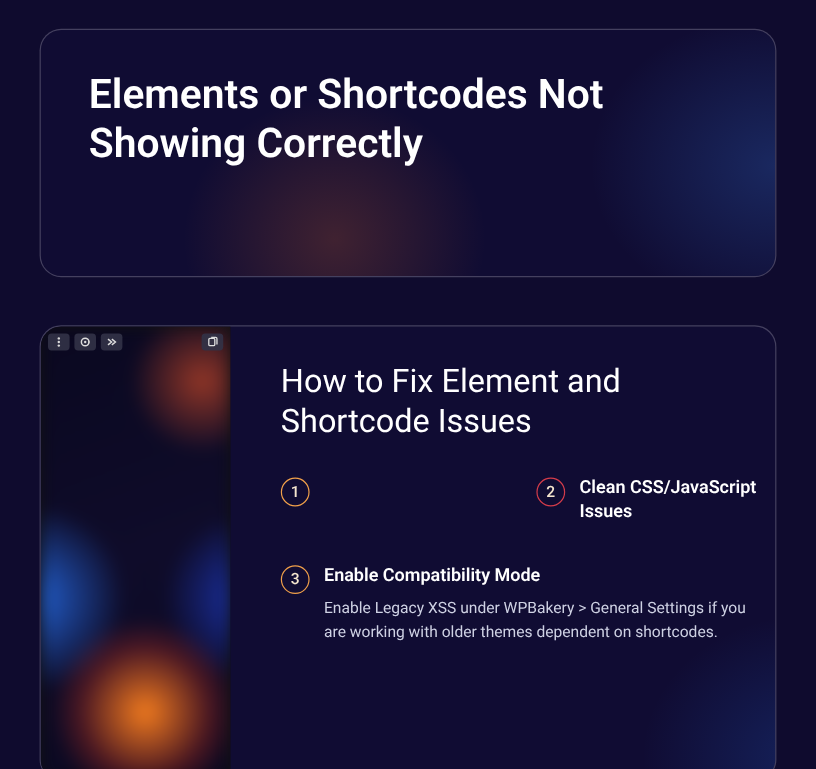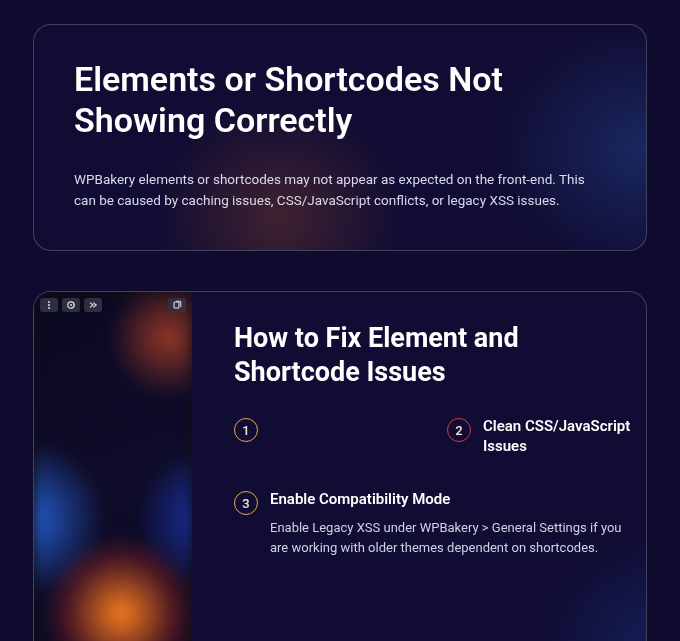--- a/index.html
+++ b/index.html
@@ -17,21 +17,21 @@
   }
   .card {
     position: relative;
     border: 1px solid rgba(255,255,255,0.22);
     border-radius: 18px;
     overflow: hidden;
     background: rgba(20,14,60,0.35);
   }
   .card1 {
     margin-top: 24px;
-    padding: 34px 40px 38px 40px;
+    padding: 34px 40px 61px 40px;
   }
   .card1::before {
     content: "";
     position: absolute;
     left: 0; top: 0; right: 0; bottom: 0;
     background:
       radial-gradient(ellipse 180px 170px at 40% 85%, rgba(255,120,40,0.20), transparent 70%),
       radial-gradient(ellipse 220px 180px at 100% 55%, rgba(60,140,255,0.22), transparent 70%);
     pointer-events: none;
   }
@@ -103,21 +103,21 @@
   }
   .content2::before {
     content: "";
     position: absolute; left: 0; top: 0; right: 0; bottom: 0;
     background:
       radial-gradient(ellipse 200px 170px at 100% 95%, rgba(40,120,255,0.20), transparent 70%);
     pointer-events: none;
   }
   .title2 {
     font-size: 27px;
-    font-weight: 700;
+    font-weight: 400;
     line-height: 1.25;
     margin-bottom: 28px;
     max-width: 380px;
     position: relative;
   }
   .row {
     display: flex;
     gap: 28px;
     position: relative;
   }
@@ -155,21 +155,20 @@
   .row-full { margin-top: 26px; }
   .row-full .col-body { max-width: 360px; }
 </style>
 </head>
 <body>
 
 <div class="wrap">
 
   <div class="card card1">
     <h1 class="title1">Elements or Shortcodes Not Showing Correctly</h1>
-    <p class="lead">WPBakery elements or shortcodes may not appear as expected on the front-end. This can be caused by caching issues, CSS/JavaScript conflicts, or legacy XSS issues.</p>
   </div>
 
   <div class="card card2">
     <div class="thumb">
       <div class="thumb-art"></div>
       <div class="thumb-toolbar">
         <span class="chip">
           <svg viewBox="0 0 10 10">
               <circle cx="5" cy="2" r="1" fill="#ddd"></circle>
               <circle cx="5" cy="5" r="1" fill="#ddd"></circle>

